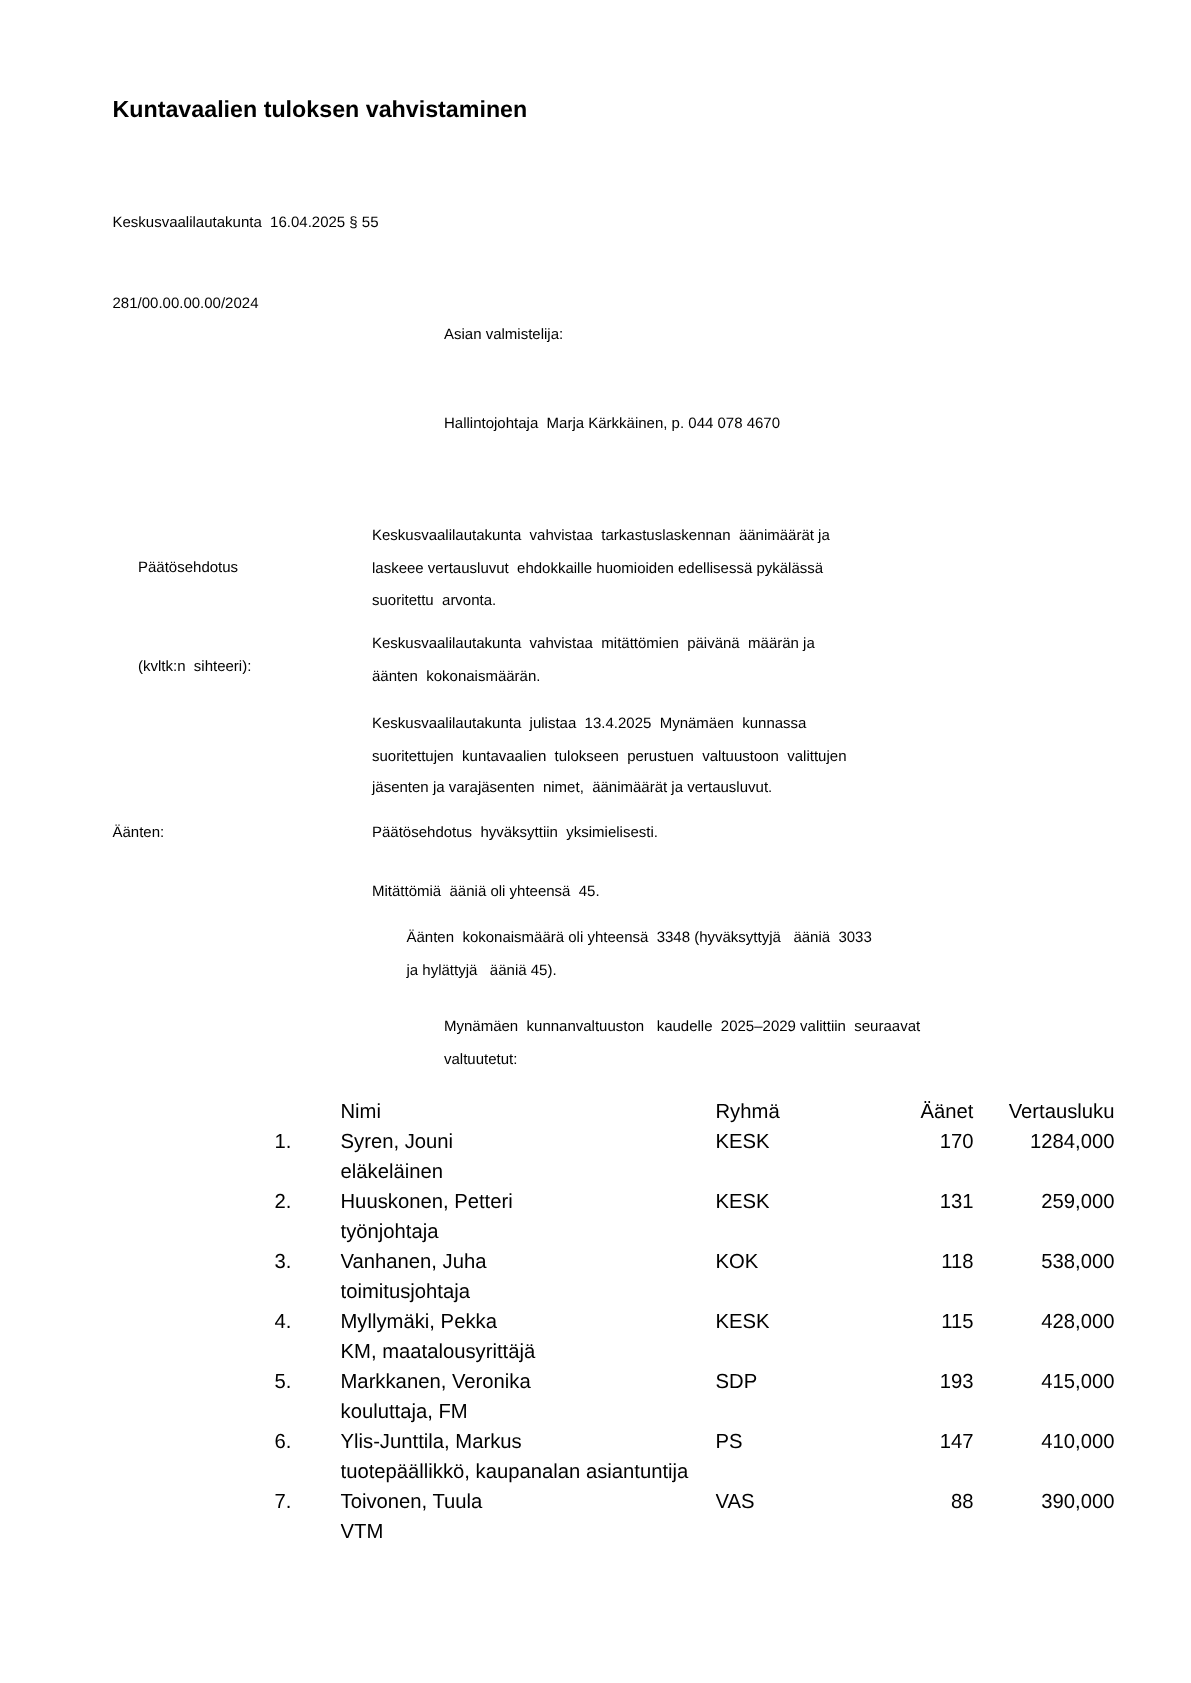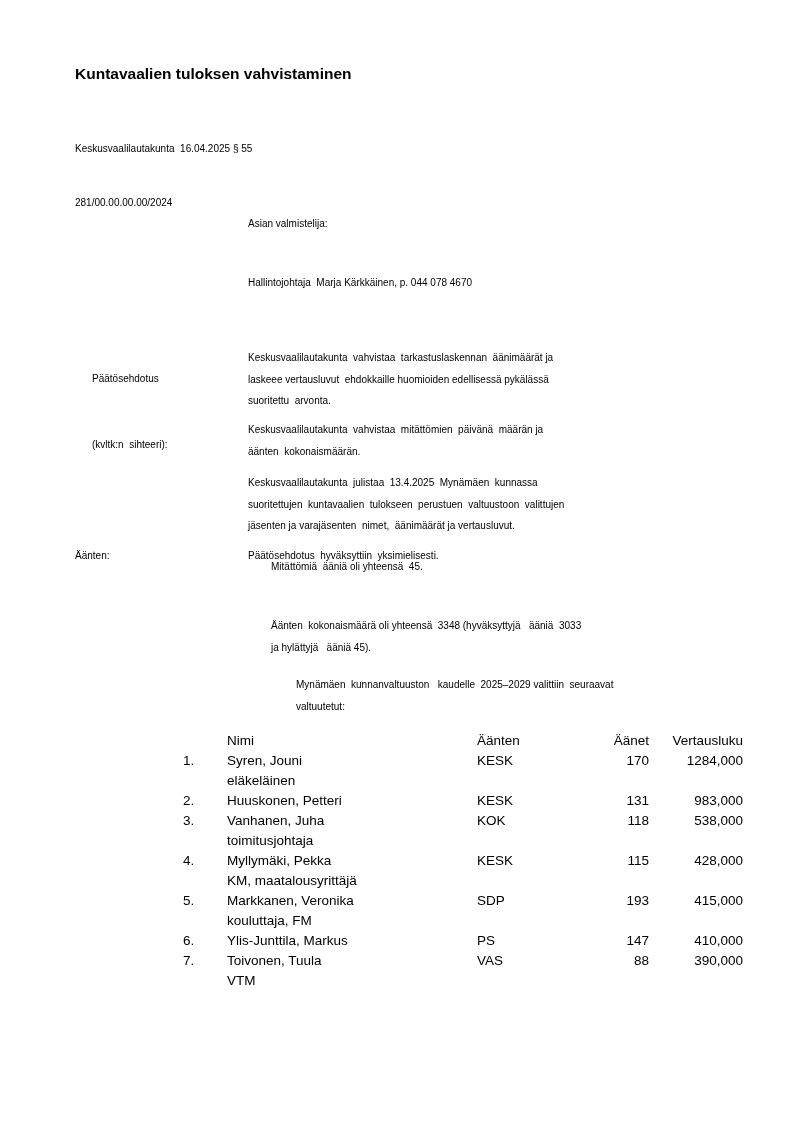--- a/index.html
+++ b/index.html
@@ -18,21 +18,21 @@
     font-size: 10px;
     line-height: 21.7px;
     color: #000;
   }
   .title {
     font-weight: bold;
     font-size: 15.5px;
     line-height: 20px;
   }
   .meta  { line-height: 18px; }
-  .tight { line-height: 19.5px; }
+  .tight { line-height: 19.5px; margin-left: 48px; }
 
   .council-table {
     border-collapse: collapse;
     table-layout: fixed;
     width: 560px;
     font-family: "Liberation Sans", sans-serif;
     font-size: 13.5px;
     line-height: 20px;
     color: #000;
   }
@@ -75,42 +75,42 @@
 äänten  kokonaismäärän.</div>
 
   <div class="blk" style="left:248px; top:472px; width:500px;">Keskusvaalilautakunta  julistaa  13.4.2025  Mynämäen  kunnassa
 suoritettujen  kuntavaalien  tulokseen  perustuen  valtuustoon  valittujen
 jäsenten ja varajäsenten  nimet,  äänimäärät ja vertausluvut.</div>
 
   <div class="blk" style="left:75px; top:545px;">Äänten:</div>
 
   <div class="blk" style="left:248px; top:545px; width:500px;">Päätösehdotus  hyväksyttiin  yksimielisesti.</div>
 
-  <div class="blk" style="left:248px; top:556px; width:500px;margin-left:23px;">Mitättömiä  ääniä oli yhteensä  45.</div>
+  <div class="blk" style="left:248px; top:584px; width:500px;">Mitättömiä  ääniä oli yhteensä  45.</div>
 
   <div class="blk" style="left:248px; top:615px; width:500px;margin-left:23px;">Äänten  kokonaismäärä oli yhteensä  3348 (hyväksyttyjä   ääniä  3033
 ja hylättyjä   ääniä 45).</div>
 
   <div class="blk" style="left:248px; top:674px; width:500px;margin-left:48px;">Mynämäen  kunnanvaltuuston   kaudelle  2025–2029 valittiin  seuraavat
 valtuutetut:</div>
 
   <div style="position:absolute; left:183px; top:731px;">
     <table class="council-table">
       <colgroup>
         <col style="width:44px">
           <col style="width:250px">
           <col style="width:84px">
         <col style="width:88px">
           <col style="width:94px">
       </colgroup>
       <tbody>
           <tr>
         <td></td>
         <td>Nimi</td>
-        <td>Äänten</td>
+        <td>Ryhmä</td>
         <td class="num">Äänet</td>
         <td class="num">Vertausluku</td>
       </tr>
 
       <tr>
         <td>1.</td>
         <td>Syren, Jouni</td>
         <td>KESK</td>
         <td class="num">170</td>
         <td class="num">1284,000</td>
@@ -118,21 +118,25 @@
       <tr>
         <td></td>
         <td colspan="4">eläkeläinen</td>
       </tr>
 
       <tr>
         <td>2.</td>
         <td>Huuskonen, Petteri</td>
         <td>KESK</td>
         <td class="num">131</td>
-        <td class="num">983,000</td>
+        <td class="num">259,000</td>
+      </tr>
+      <tr>
+        <td></td>
+        <td colspan="4">työnjohtaja</td>
       </tr>
 
       <tr>
         <td>3.</td>
         <td>Vanhanen, Juha</td>
         <td>KOK</td>
         <td class="num">118</td>
         <td class="num">538,000</td>
       </tr>
       <tr>
@@ -164,20 +168,24 @@
         <td colspan="4">kouluttaja, FM</td>
       </tr>
 
       <tr>
         <td>6.</td>
         <td>Ylis-Junttila, Markus</td>
         <td>PS</td>
         <td class="num">147</td>
         <td class="num">410,000</td>
       </tr>
+      <tr>
+        <td></td>
+        <td colspan="4">tuotepäällikkö, kaupanalan asiantuntija</td>
+      </tr>
 
       <tr>
         <td>7.</td>
         <td>Toivonen, Tuula</td>
         <td>VAS</td>
         <td class="num">88</td>
         <td class="num">390,000</td>
       </tr>
       <tr>
         <td></td>

